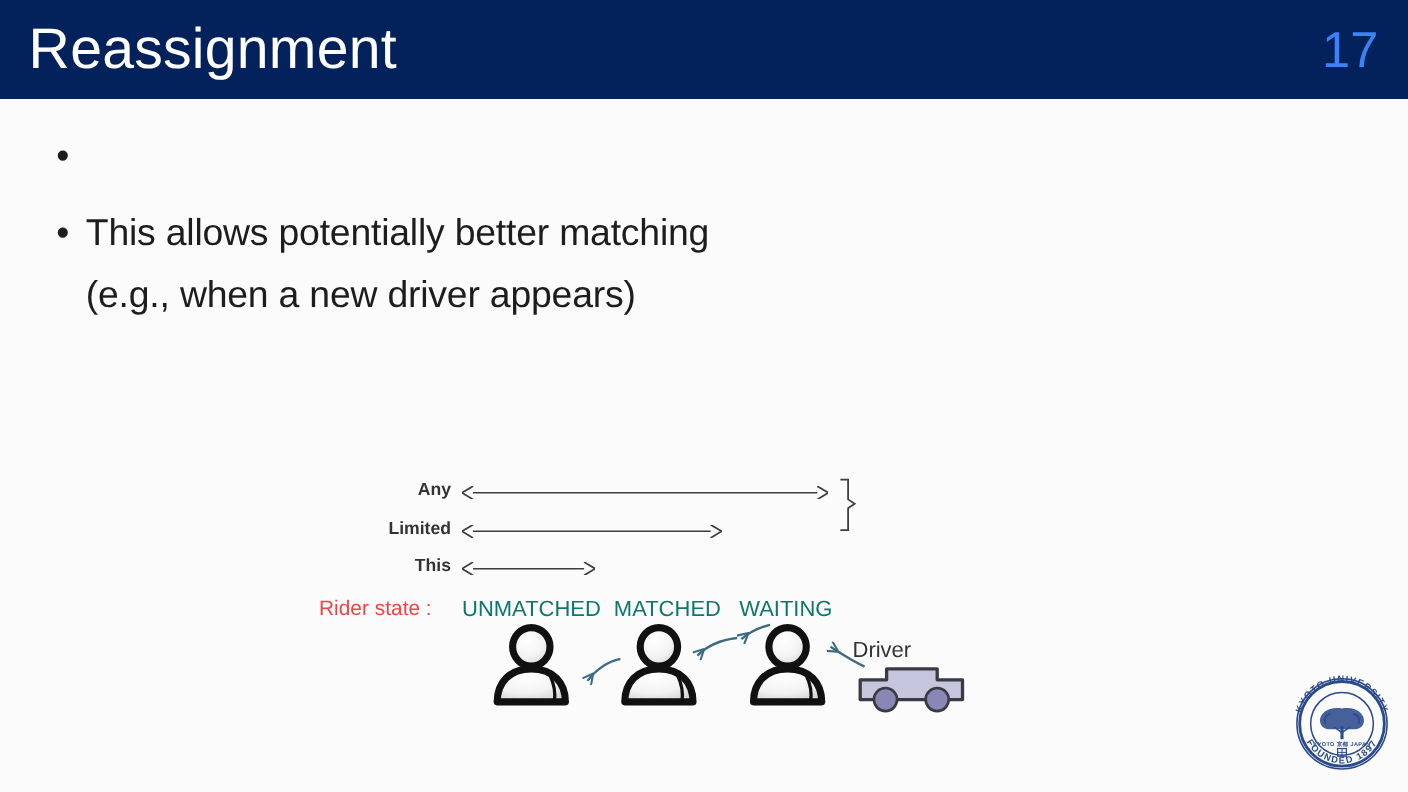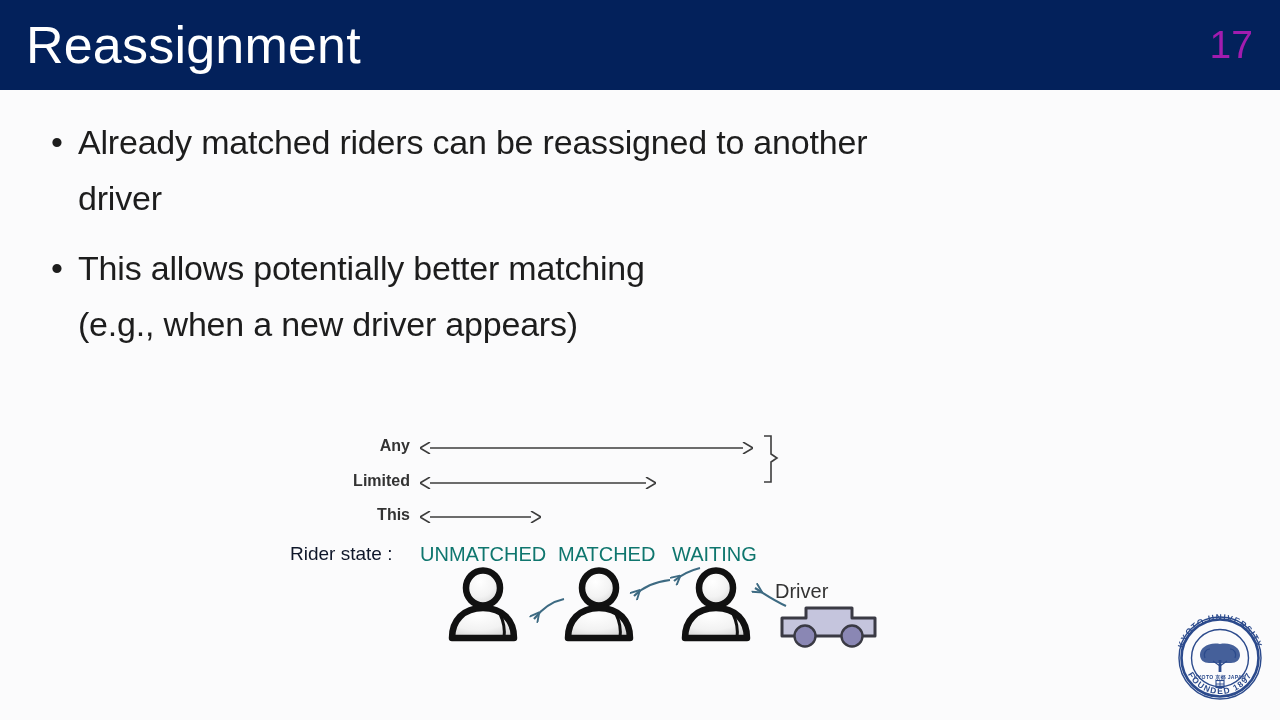--- a/index.html
+++ b/index.html
@@ -34,24 +34,24 @@
     line-height: 72px;
     font-weight: 400;
     color: #ffffff;
     letter-spacing: 0.2px;
     white-space: nowrap;
   }
   #page-number {
     position: absolute;
     right: 27px;
     top: 12px;
-    font-size: 39px;
+    font-size: 46px;
     line-height: 66px;
     font-weight: 300;
-    color: #a21caf;
+    color: #3b82f6;
     white-space: nowrap;
   }
 
   
   #bullet-list {
     position: absolute;
     left: 36px;
     top: 114px;
     width: 1140px;
   }
@@ -131,21 +131,21 @@
     line-height: 22px;
     color: #333333;
     white-space: pre-line;
   }
 
   #rider-state-label {
     position: absolute;
     left: 2px;
     top: 145px;
     font-size: 19px;
-    color: #0f172a;
+    color: #ef4444;
     white-space: nowrap;
   }
   .state-name {
     position: absolute;
     top: 145px;
     font-size: 20px;
     color: #0f766e;
     white-space: nowrap;
   }
   #state-unmatched { left: 132px; }
@@ -184,22 +184,20 @@
 <div id="slide">
 
   <div id="header-bar"></div>
   <div id="slide-title">Reassignment</div>
   <div id="page-number">17</div>
 
   <div id="bullet-list">
 
     <div class="bullet-row">
       <span class="bullet-dot">•</span>
-      <span class="bullet-text">Already matched riders can be reassigned to another
-driver</span>
     </div>
 
     <div class="bullet-row">
       <span class="bullet-dot">•</span>
       <span class="bullet-text">This allows potentially better matching
 (e.g., when a new driver appears)</span>
     </div>
 
   </div>
 

